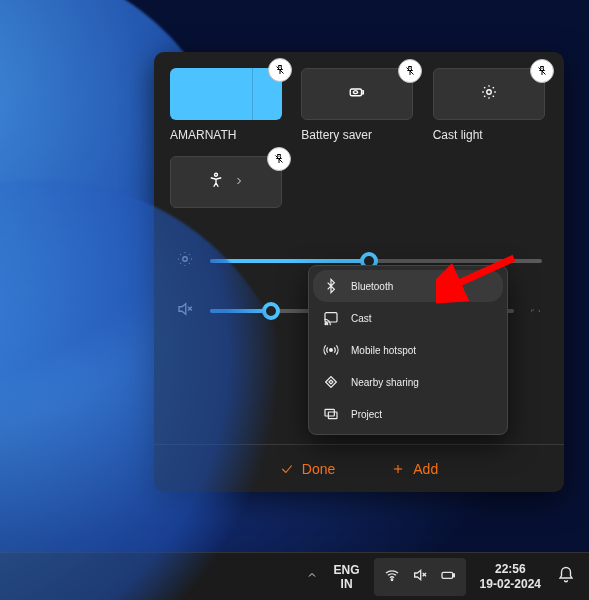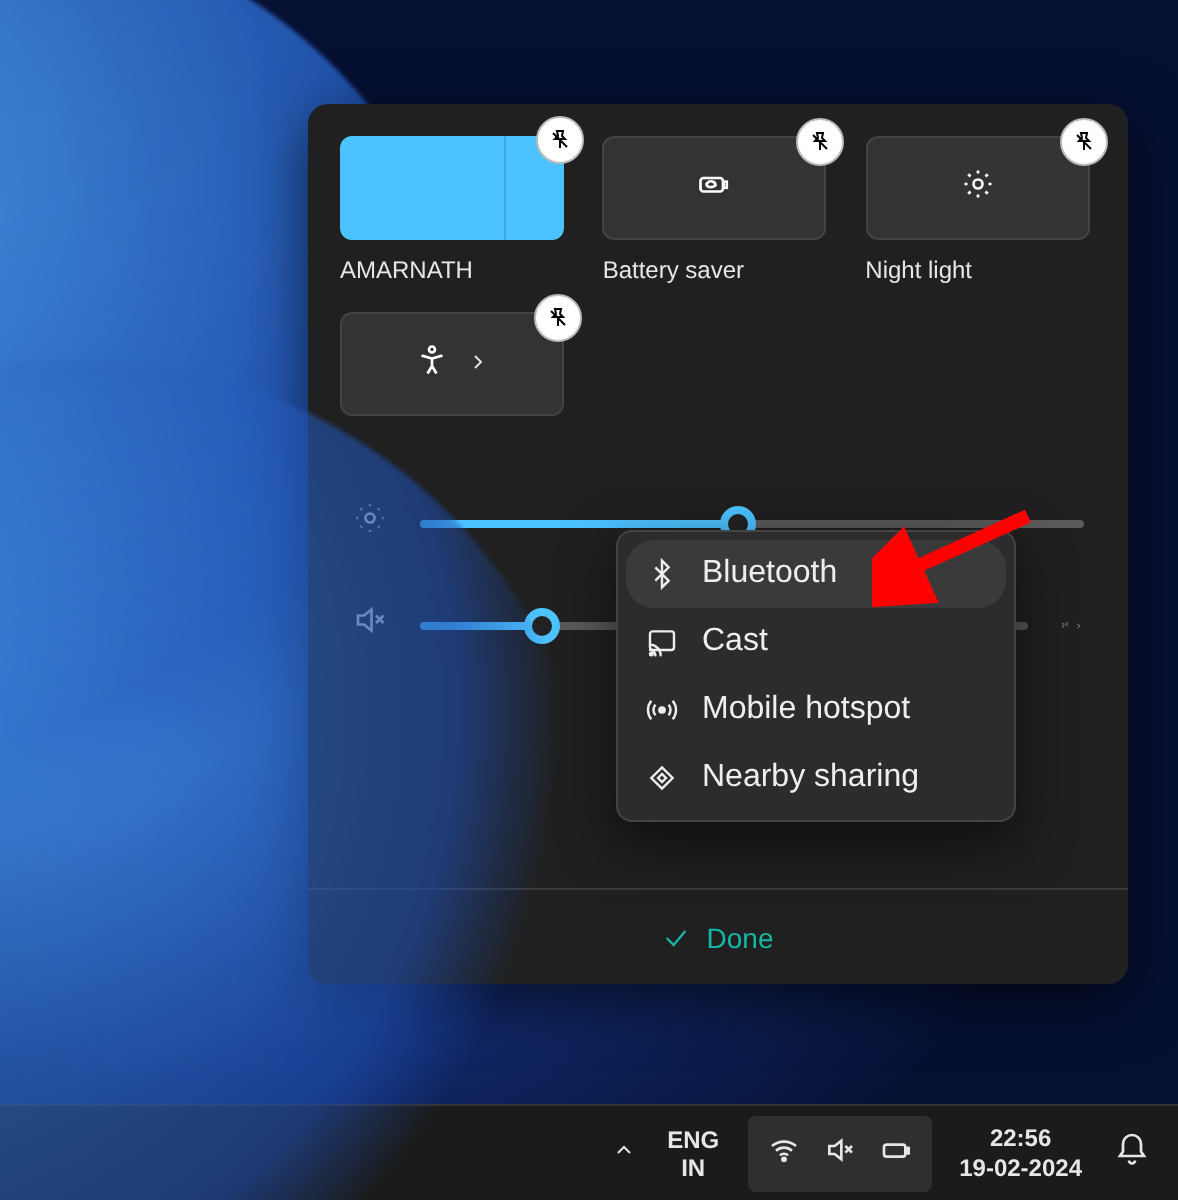--- a/index.html
+++ b/index.html
@@ -54,29 +54,29 @@
   .track .thumb {
     position:absolute; top:50%; width:18px; height:18px; border-radius:50%;
     background:#222; border:4px solid #4cc2ff; transform:translate(-50%,-50%);
   }
   .slider-row .endicon { color:#c8c8c8; display:flex; align-items:center; gap:2px;}
 
   .bottom-bar {
     position:absolute; left:0; right:0; bottom:0; height:48px;
     border-top:1px solid #3a3a3a; display:flex; align-items:center; justify-content:center; gap:36px;
   }
-  .bbtn { display:flex; align-items:center; gap:8px; color:#14b8a6; font-size:14px; cursor:pointer; padding:6px 10px; border-radius:4px;}
+  .bbtn { display:flex; align-items:center; gap:8px; color:#f97316; font-size:14px; cursor:pointer; padding:6px 10px; border-radius:4px;}
   .bbtn svg { width:14px; height:14px; }
 
   .context-menu {
     position:absolute; left:308px; top:265px; width:200px;
     background:#2c2c2c; border:1px solid #444; border-radius:8px; padding:4px;
     box-shadow:0 10px 28px rgba(0,0,0,.6); z-index:5;
   }
-  .mi { display:flex; align-items:center; gap:12px; padding:8px 10px; border-radius:14px; font-size:16px; color:#eee; cursor:pointer;}
+  .mi { display:flex; align-items:center; gap:12px; padding:8px 10px; border-radius:14px; font-size:10px; color:#eee; cursor:pointer;}
   .mi.hover { background:#3a3a3a; }
   .mi svg { width:16px; height:16px; flex-shrink:0; }
 
   .arrow-annot {
     position:absolute; left:436px; top:250px; z-index:6; pointer-events:none;
   }
 
   
   .taskbar {
     position:absolute; left:0; right:0; bottom:0; height:48px;
@@ -161,21 +161,21 @@
               </svg>
           </span>
           <span class="pin-badge">
             <svg viewBox="0 0 24 24" fill="none" stroke="#000" stroke-width="2">
                 <path d="M9 3h6l-1 5 3 3H7l3-3-1-5z"></path>
                 <line x1="12" y1="11" x2="12" y2="20"></line>
                 <line x1="5" y1="5" x2="19" y2="19"></line>
               </svg>
           </span>
         </div>
-        <div class="tile-label">Night light</div>
+        <div class="tile-label">Cast light</div>
       </div>
 
       <div class="tile-group">
         <div class="tile" style="gap:8px;">
           <span class="icon">
             <svg viewBox="0 0 24 24" fill="none" stroke="currentColor" stroke-width="1.8">
                 <circle cx="12" cy="5" r="2"></circle>
                 <path d="M5 9l7 2 7-2M12 11v5M9 21l3-5 3 5"></path>
               </svg>
           </span>
@@ -235,20 +235,27 @@
       </div>
     </div>
 
     <div class="bottom-bar">
       <div class="bbtn">
         <svg viewBox="0 0 24 24" fill="none" stroke="currentColor" stroke-width="2">
             <polyline points="4 12 10 18 20 6"></polyline>
           </svg>
         <span>Done</span>
       </div>
+      <div class="bbtn">
+        <svg viewBox="0 0 24 24" fill="none" stroke="currentColor" stroke-width="2">
+            <line x1="12" y1="5" x2="12" y2="19"></line>
+            <line x1="5" y1="12" x2="19" y2="12"></line>
+          </svg>
+        <span>Add</span>
+      </div>
     </div>
   </div>
 
   <div class="context-menu">
     <div class="mi hover">
       <svg viewBox="0 0 24 24" fill="none" stroke="currentColor" stroke-width="1.8">
           <path d="M7 7l10 10-5 5V2l5 5L7 17"></path>
         </svg>
       <span>Bluetooth</span>
     </div>
@@ -266,20 +273,27 @@
           <path d="M7 16a7 7 0 0 1 0-8M17 8a7 7 0 0 1 0 8M4 19a11 11 0 0 1 0-14M20 5a11 11 0 0 1 0 14"></path>
         </svg>
       <span>Mobile hotspot</span>
     </div>
     <div class="mi">
       <svg viewBox="0 0 24 24" fill="none" stroke="currentColor" stroke-width="1.8">
           <path d="M4 12l8-8 8 8-8 8z"></path>
           <path d="M9 12l3-3 3 3-3 3z"></path>
         </svg>
       <span>Nearby sharing</span>
+    </div>
+    <div class="mi">
+      <svg viewBox="0 0 24 24" fill="none" stroke="currentColor" stroke-width="1.8">
+          <rect x="3" y="5" width="14" height="10" rx="1"></rect>
+          <rect x="8" y="9" width="13" height="10" rx="1"></rect>
+        </svg>
+      <span>Project</span>
     </div>
   </div>
 
   <svg class="arrow-annot" width="90" height="60">
     <defs>
         <marker id="ah" markerWidth="10" markerHeight="10" refX="2" refY="3" orient="auto">
           <path d="M0,0 L0,6 L8,3 z" fill="#ff0000"></path>
         </marker>
       </defs>
     <line x1="78" y1="8" x2="12" y2="38" stroke="#ff0000" stroke-width="7" marker-end="url(#ah)"></line>

